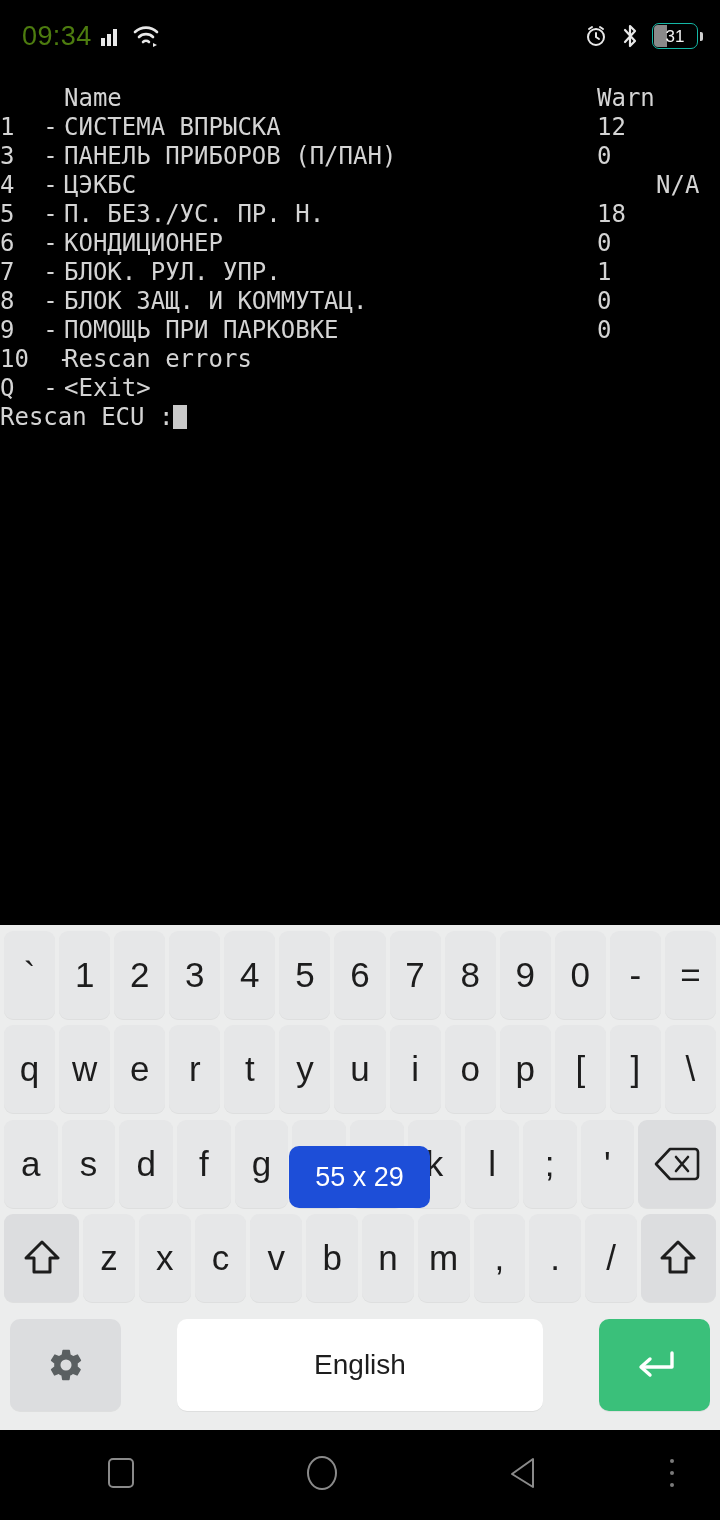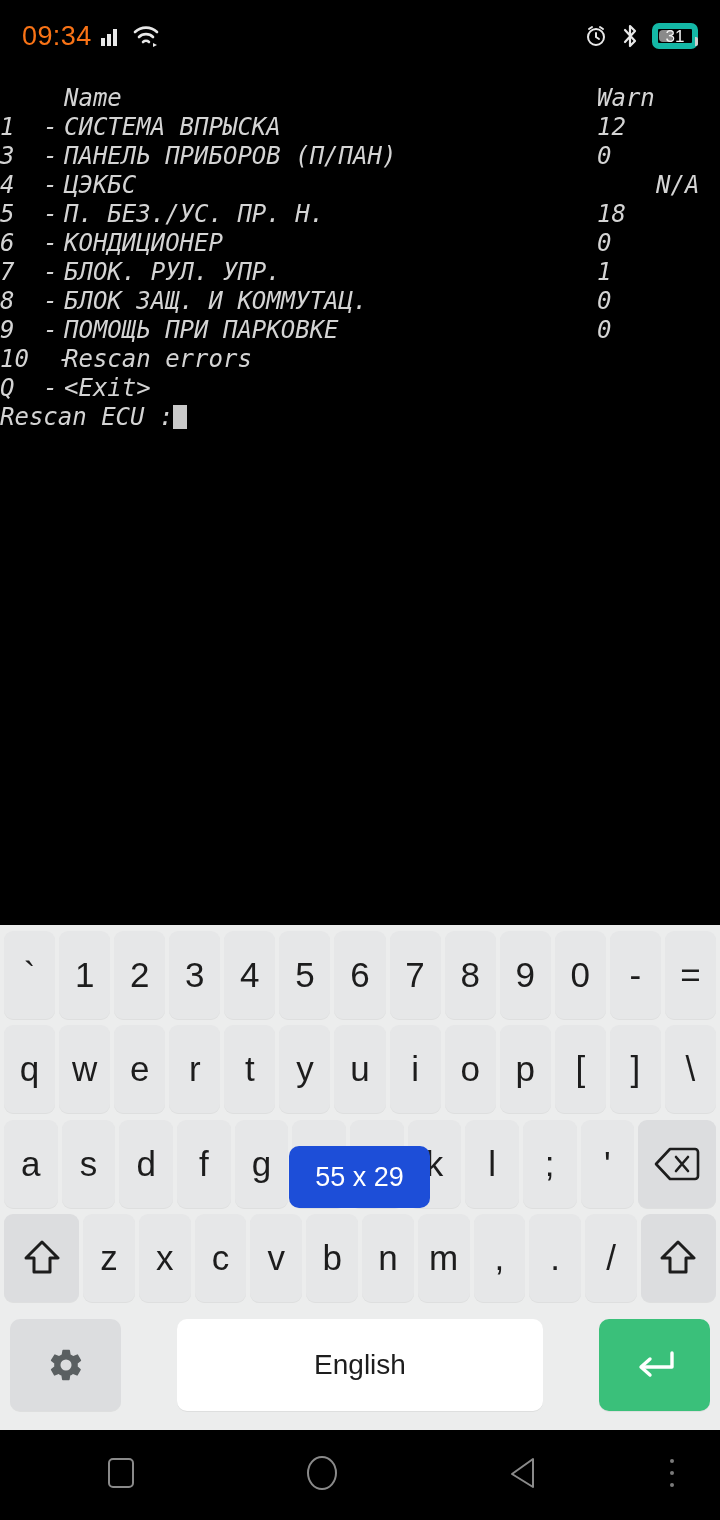--- a/index.html
+++ b/index.html
@@ -27,37 +27,37 @@
     justify-content: space-between;
     padding: 0 22px;
     box-sizing: border-box;
   }
   .status-left {
     display: flex;
     align-items: center;
     gap: 8px;
   }
   .status-clock {
-    color: #f97316;
+    color: #4d7c0f;
     font-size: 27px;
     font-family: "Liberation Sans", sans-serif;
     letter-spacing: 0.4px;
   }
   .status-right {
     display: flex;
     align-items: center;
     gap: 12px;
   }
   .icon-svg { display: block; }
 
   .battery {
     position: relative;
     width: 46px;
     height: 26px;
-    border: 6px solid #14b8a6;
+    border: 1px solid #14b8a6;
     border-radius: 7px;
     display: flex;
     align-items: center;
     justify-content: center;
     box-sizing: border-box;
   }
   .battery::after {
     content: "";
     position: absolute;
     right: -6px;
@@ -94,21 +94,21 @@
   }
   .term-line {
     font-family: "DejaVu Sans Mono", "Liberation Mono", monospace;
     font-size: 24px;
     line-height: 29px;
     color: #d4d4d4;
     white-space: pre;
     position: relative;
     height: 29px;
   }
-  .term-inner { padding-top: 12px; font-style: italic; }
+  .term-inner { padding-top: 12px; }
   .col-name { display: inline-block; width: 597px; }
   .col-idx  { display: inline-block; width: 64px; }
   .cursor-block {
     display: inline-block;
     width: 14px;
     height: 24px;
     background: #c9c9c9;
     vertical-align: -4px;
   }
 

